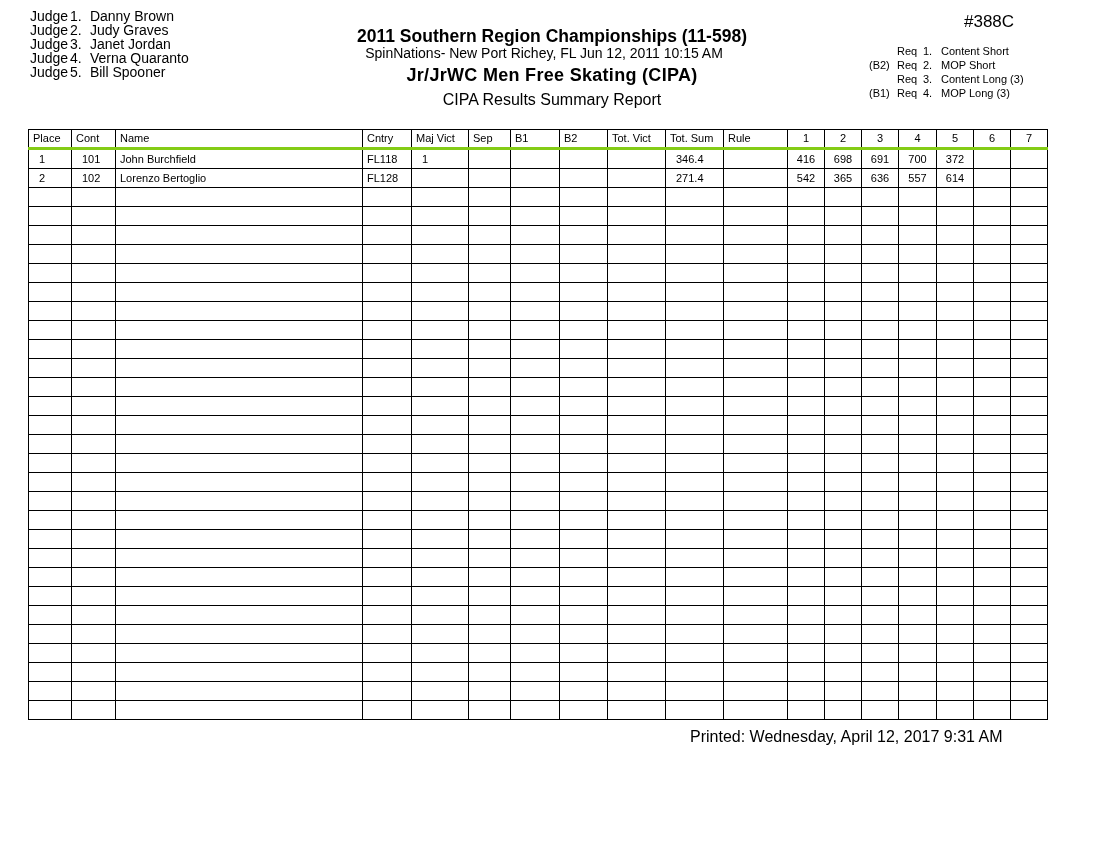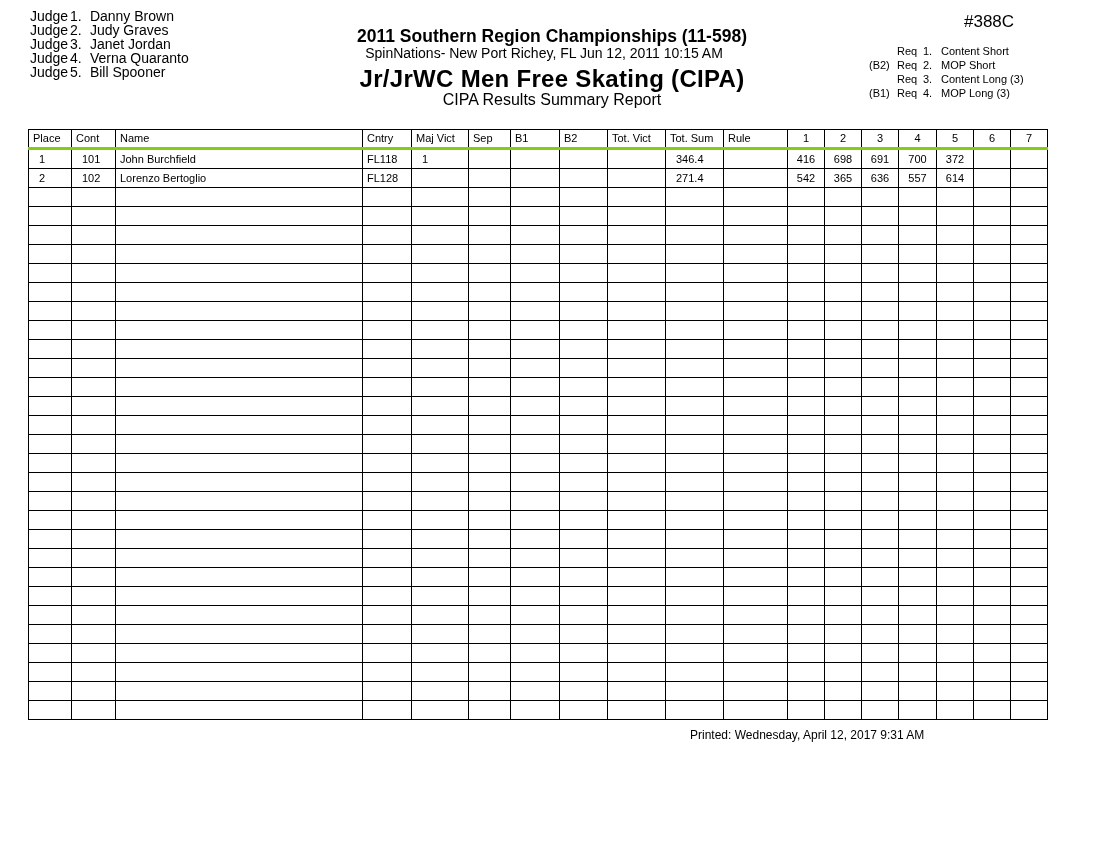--- a/index.html
+++ b/index.html
@@ -4,35 +4,35 @@
 <style>
   html, body { margin:0; padding:0; background:#ffffff; }
   body { width:1100px; height:850px; position:relative; overflow:hidden; font-family:"Liberation Sans", sans-serif; color:#000; }
   .judges { position:absolute; left:30px; top:9px; font-size:14px; line-height:14px; }
   .judges div { white-space:nowrap; }
   .judges .jl { display:inline-block; width:40px; }
   .judges .jn { display:inline-block; width:16px; }
   .center { position:absolute; left:300px; width:504px; text-align:center; }
   .t1 { top:26px; font-size:17.5px; font-weight:bold; }
   .t2 { top:45px; font-size:14px; left:292px; }
-  .t3 { top:65px; font-size:24px; font-weight:bold; letter-spacing:0.3px; }
+  .t3 { top:65px; font-size:18px; font-weight:bold; letter-spacing:0.3px; }
   .t4 { top:91px; font-size:16px; }
   .event-num { position:absolute; left:964px; top:12px; font-size:17px; font-weight:normal; }
   .reqs { position:absolute; left:862px; top:44px; font-size:11px; line-height:14px; }
   .reqs div { white-space:nowrap;margin-left:7px; }
   .reqs .pre { display:inline-block; width:28px; }
   .reqs .rq { display:inline-block; width:26px; }
   .reqs .rn { display:inline-block; width:18px; }
   table.results { position:absolute; left:28px; top:129px; border-collapse:collapse; table-layout:fixed; font-size:11px; }
   table.results td, table.results th { border:1px solid #000; height:18px; padding:0 0 0 4px; font-weight:normal; text-align:left; white-space:nowrap; overflow:hidden; vertical-align:bottom; line-height:17px; }
   table.results thead th { border-bottom:3px solid #84cc16; height:17px; }
   table.results .c { text-align:center; padding:0; }
   table.results .pad { padding-left:10px; }
   table.results tbody tr:last-child td { border-bottom:1.5px solid #000; }
-  .printed { position:absolute; left:690px; top:728px; font-size:12px; }
+  .printed { position:absolute; left:690px; top:728px; font-size:16px; }
 </style>
 </head>
 <body>
 
 <div class="judges">
   <div><span class="jl">Judge</span><span class="jn">1.</span> <span>Danny Brown</span></div>
   <div><span class="jl">Judge</span><span class="jn">2.</span> <span>Judy Graves</span></div>
   <div><span class="jl">Judge</span><span class="jn">3.</span> <span>Janet Jordan</span></div>
   <div><span class="jl">Judge</span><span class="jn">4.</span> <span>Verna Quaranto</span></div>
   <div><span class="jl">Judge</span><span class="jn">5.</span> <span>Bill Spooner</span></div>

